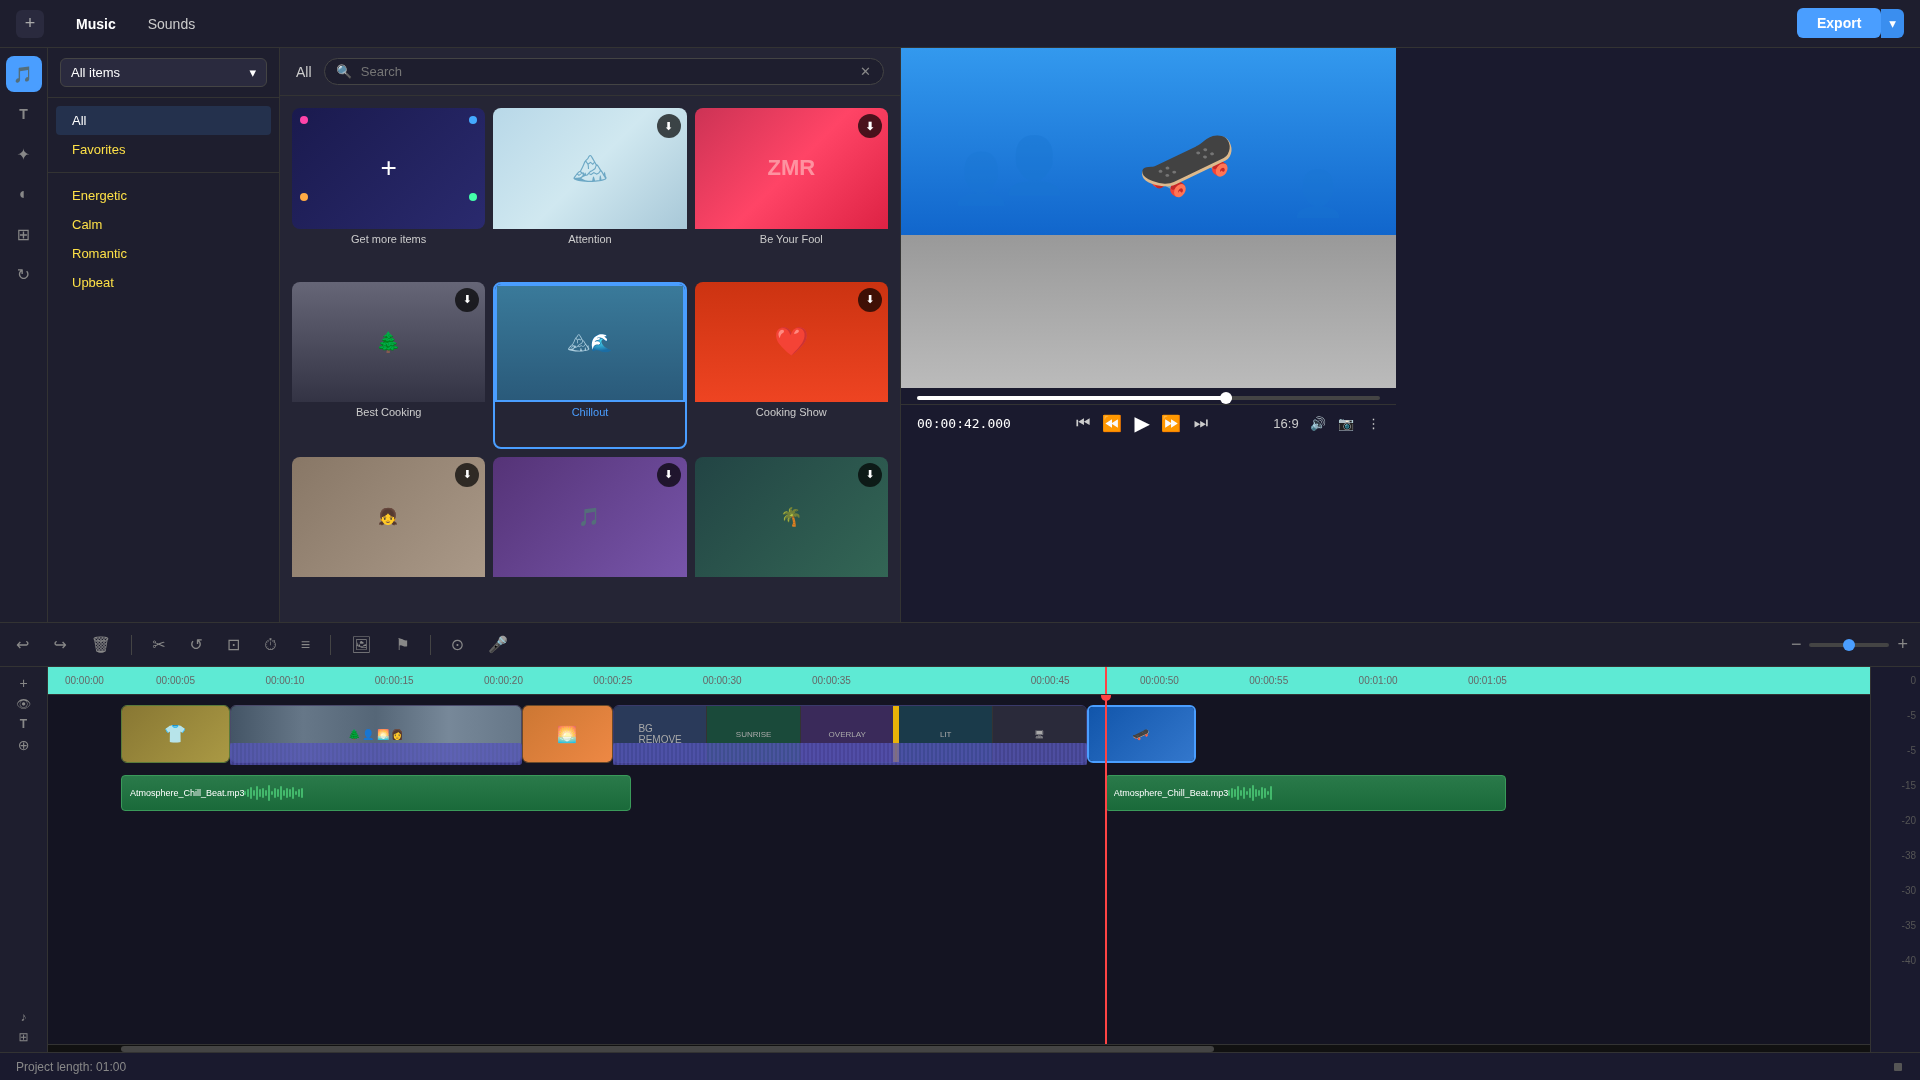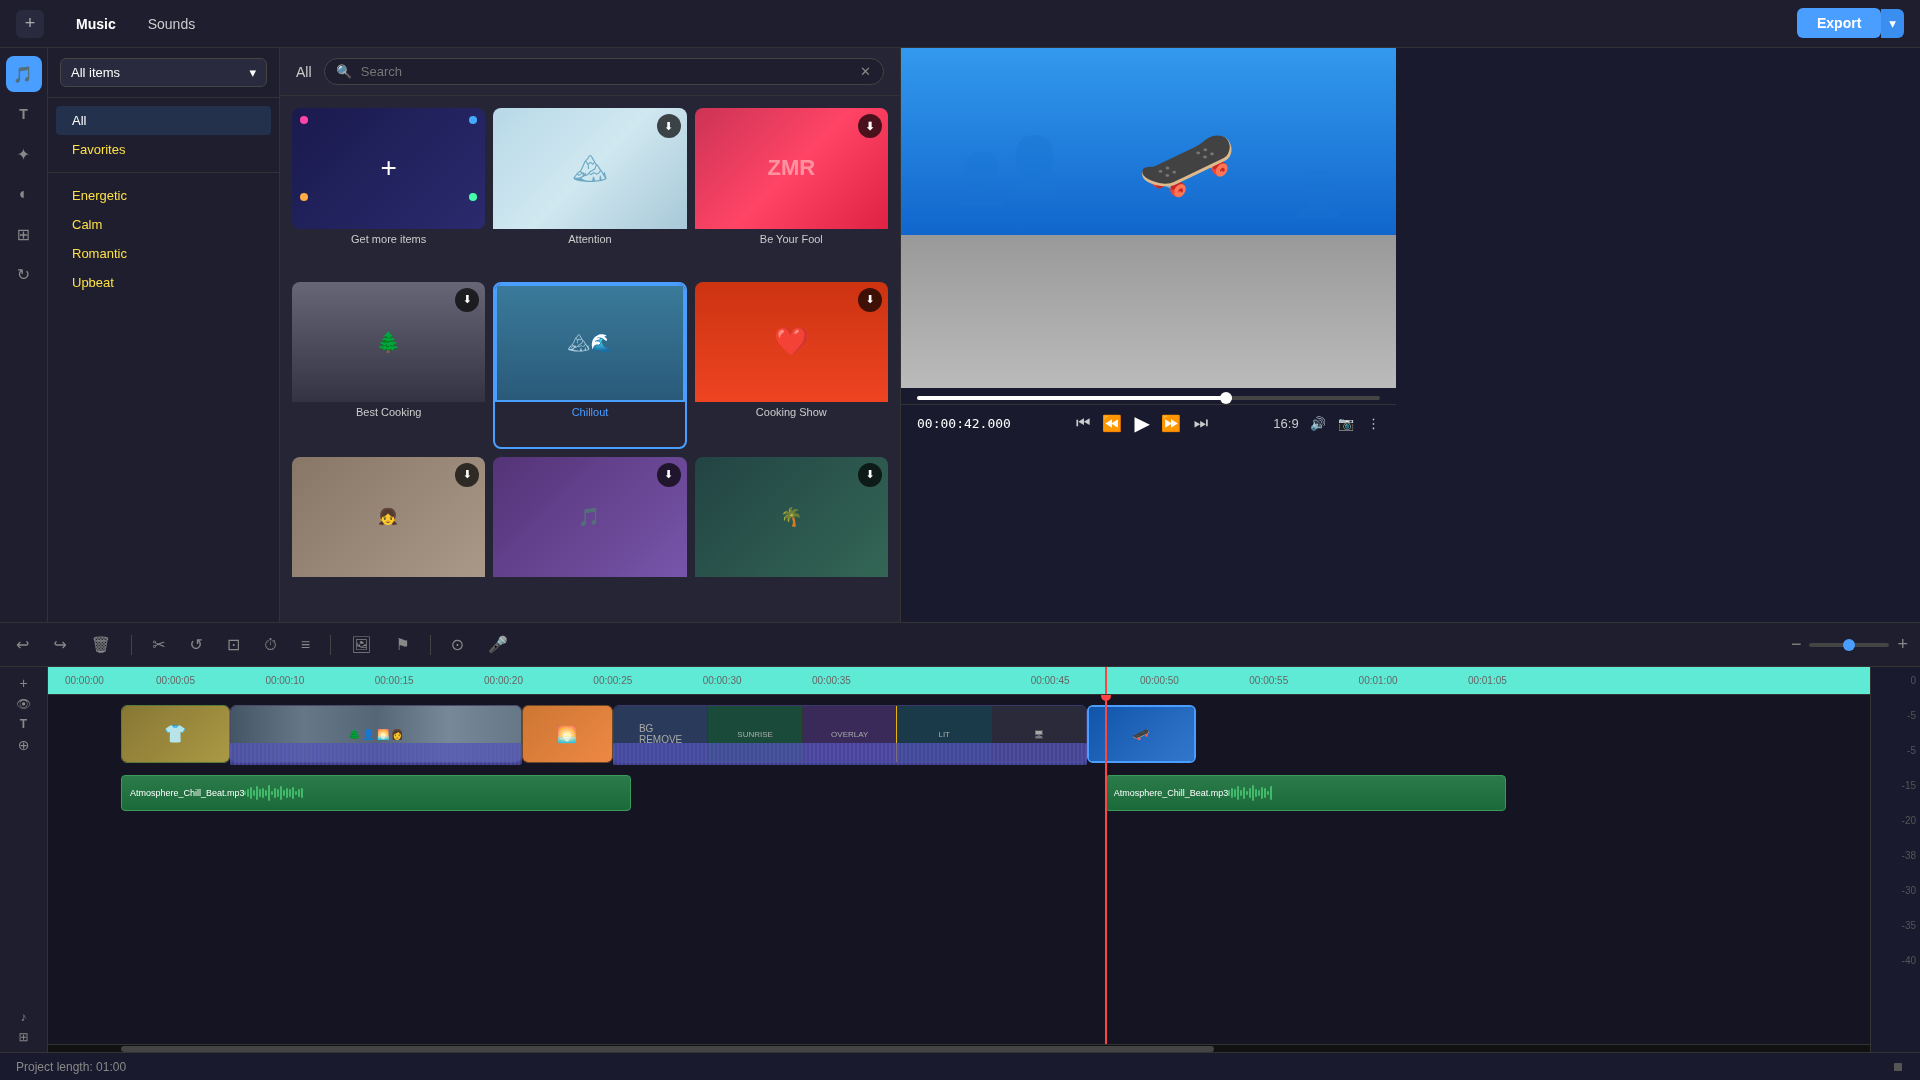--- a/index.html
+++ b/index.html
@@ -390,21 +390,21 @@
           </div>
 
           <div style="position:absolute;left:26%;top:2px;width:5%;height:58px;border-radius:6px;overflow:hidden;border:1px solid #6a4a2a;">
             <div style="width:100%;height:100%;background:linear-gradient(135deg,#cc7733,#ee8844);display:flex;align-items:center;justify-content:center;font-size:16px;">🌅</div>
           </div>
 
           <div style="position:absolute;left:31%;top:2px;width:26%;height:58px;border-radius:6px;overflow:hidden;background:#1a1a3a;border:1px solid #3a3a6a;">
             <div style="width:100%;height:100%;display:flex;">
               <div style="flex:1;background:#2a3a5a;border-right:1px solid #333;display:flex;align-items:center;justify-content:center;font-size:10px;color:#aaa;">BG<br>REMOVE</div>
               <div style="flex:1;background:#1a4a3a;border-right:1px solid #333;display:flex;align-items:center;justify-content:center;font-size:8px;color:#aaa;text-align:center;">SUNRISE</div>
-              <div style="flex:1;background:#3a2a5a;border-right:1px solid #eab308;display:flex;align-items:center;justify-content:center;font-size:8px;color:#aaa;">OVERLAY</div>
+              <div style="flex:1;background:#3a2a5a;border-right:6px solid #eab308;display:flex;align-items:center;justify-content:center;font-size:8px;color:#aaa;">OVERLAY</div>
               <div style="flex:1;background:#1a3a4a;border-right:1px solid #333;display:flex;align-items:center;justify-content:center;font-size:8px;color:#aaa;">LIT</div>
               <div style="flex:1;background:#2a2a3a;display:flex;align-items:center;justify-content:center;font-size:8px;color:#aaa;">🖥</div>
             </div>
           </div>
 
           <div style="position:absolute;left:57%;top:2px;width:6%;height:58px;border-radius:6px;overflow:hidden;background:#1a3a6a;border:2px solid #4a9eff;">
             <div style="width:100%;height:100%;background:linear-gradient(135deg,#1155aa,#3377cc);display:flex;align-items:center;justify-content:center;font-size:14px;">🛹</div>
           </div>
 
           <div style="position:absolute;left:10%;top:40px;width:16%;height:22px;border-radius:3px;background:rgba(80,80,180,0.7);">

